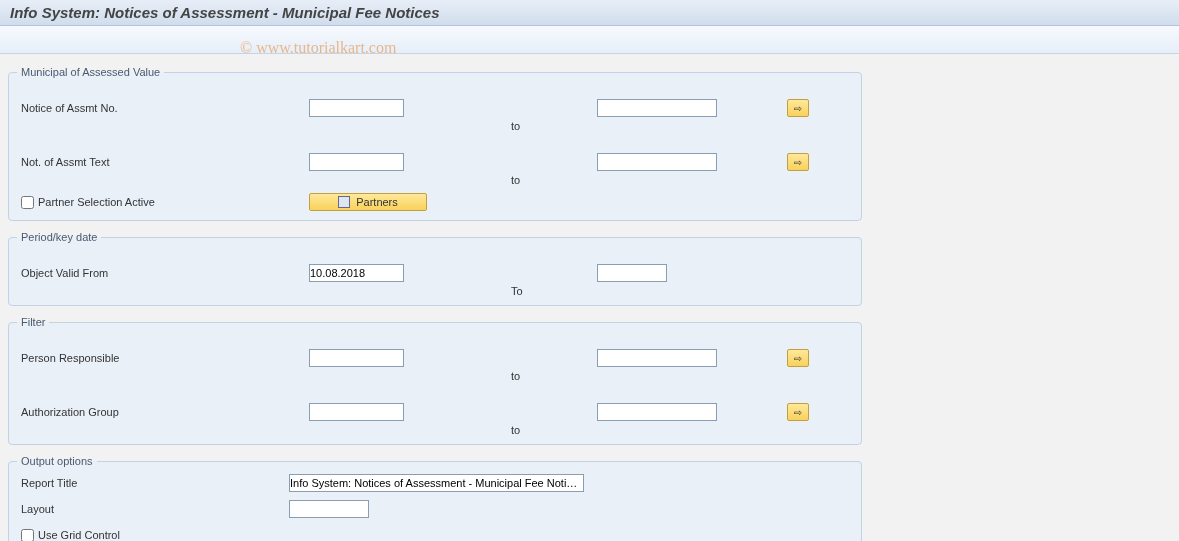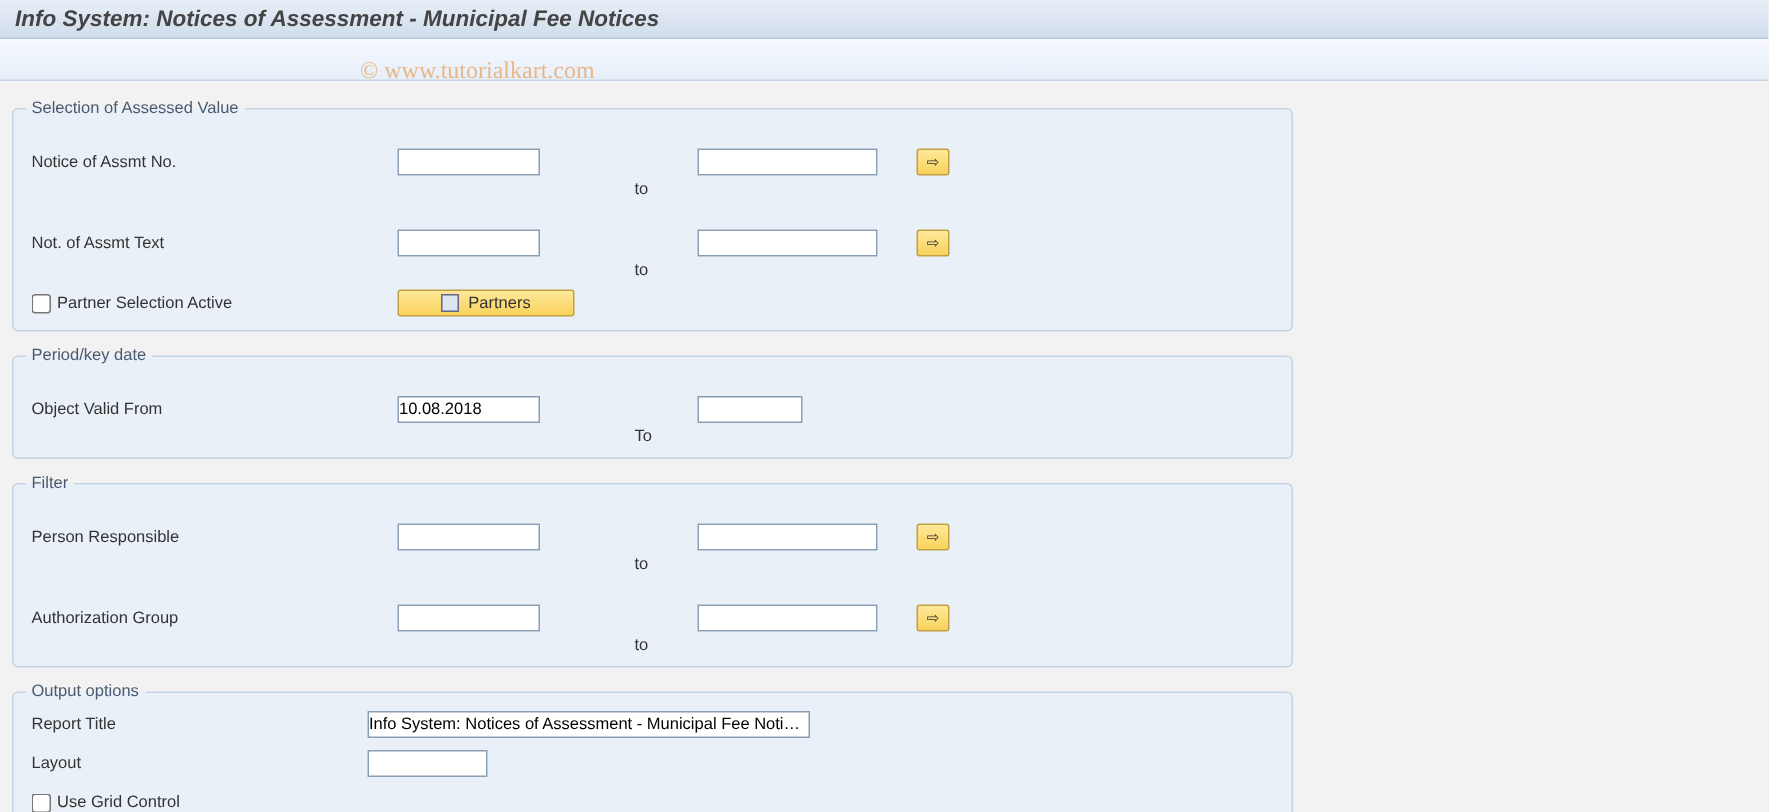--- a/index.html
+++ b/index.html
@@ -50,20 +50,21 @@
   font-size: 11px;
   color: #4a5a70;
   padding: 0 4px;
   margin-left: 2px;
 }
 .row {
   display: flex;
   align-items: center;
   margin-top: 6px;
   min-height: 20px;
+  gap: 44px;
 }
 .label-col {
   width: 250px;
   padding-left: 6px;
   display:flex;
   align-items:center;
   gap:4px;
 }
 .input-sm {
   width: 95px;
@@ -117,21 +118,21 @@
 
 <div class="header-bar">
   <span class="header-title">Info System: Notices of Assessment - Municipal Fee Notices</span>
 </div>
 <div class="toolbar"></div>
 <div class="watermark">© www.tutorialkart.com</div>
 
 <div class="content">
 
 <fieldset class="groupbox">
-  <legend>Selection of Assessed Value</legend>
+  <legend>Municipal of Assessed Value</legend>
   <div class="row">
     <div class="label-col">Notice of Assmt No.</div>
     <div class="from-field-col"><input class="input-sm" value="" style=""></div>
     <div class="to-col">to</div>
     <div class="to-field-col"><input class="input-sm input-md" value="" style=""></div>
     <div class="arrow-btn">
           <span>⇨</span>
         </div>
   </div>
   <div class="row">

